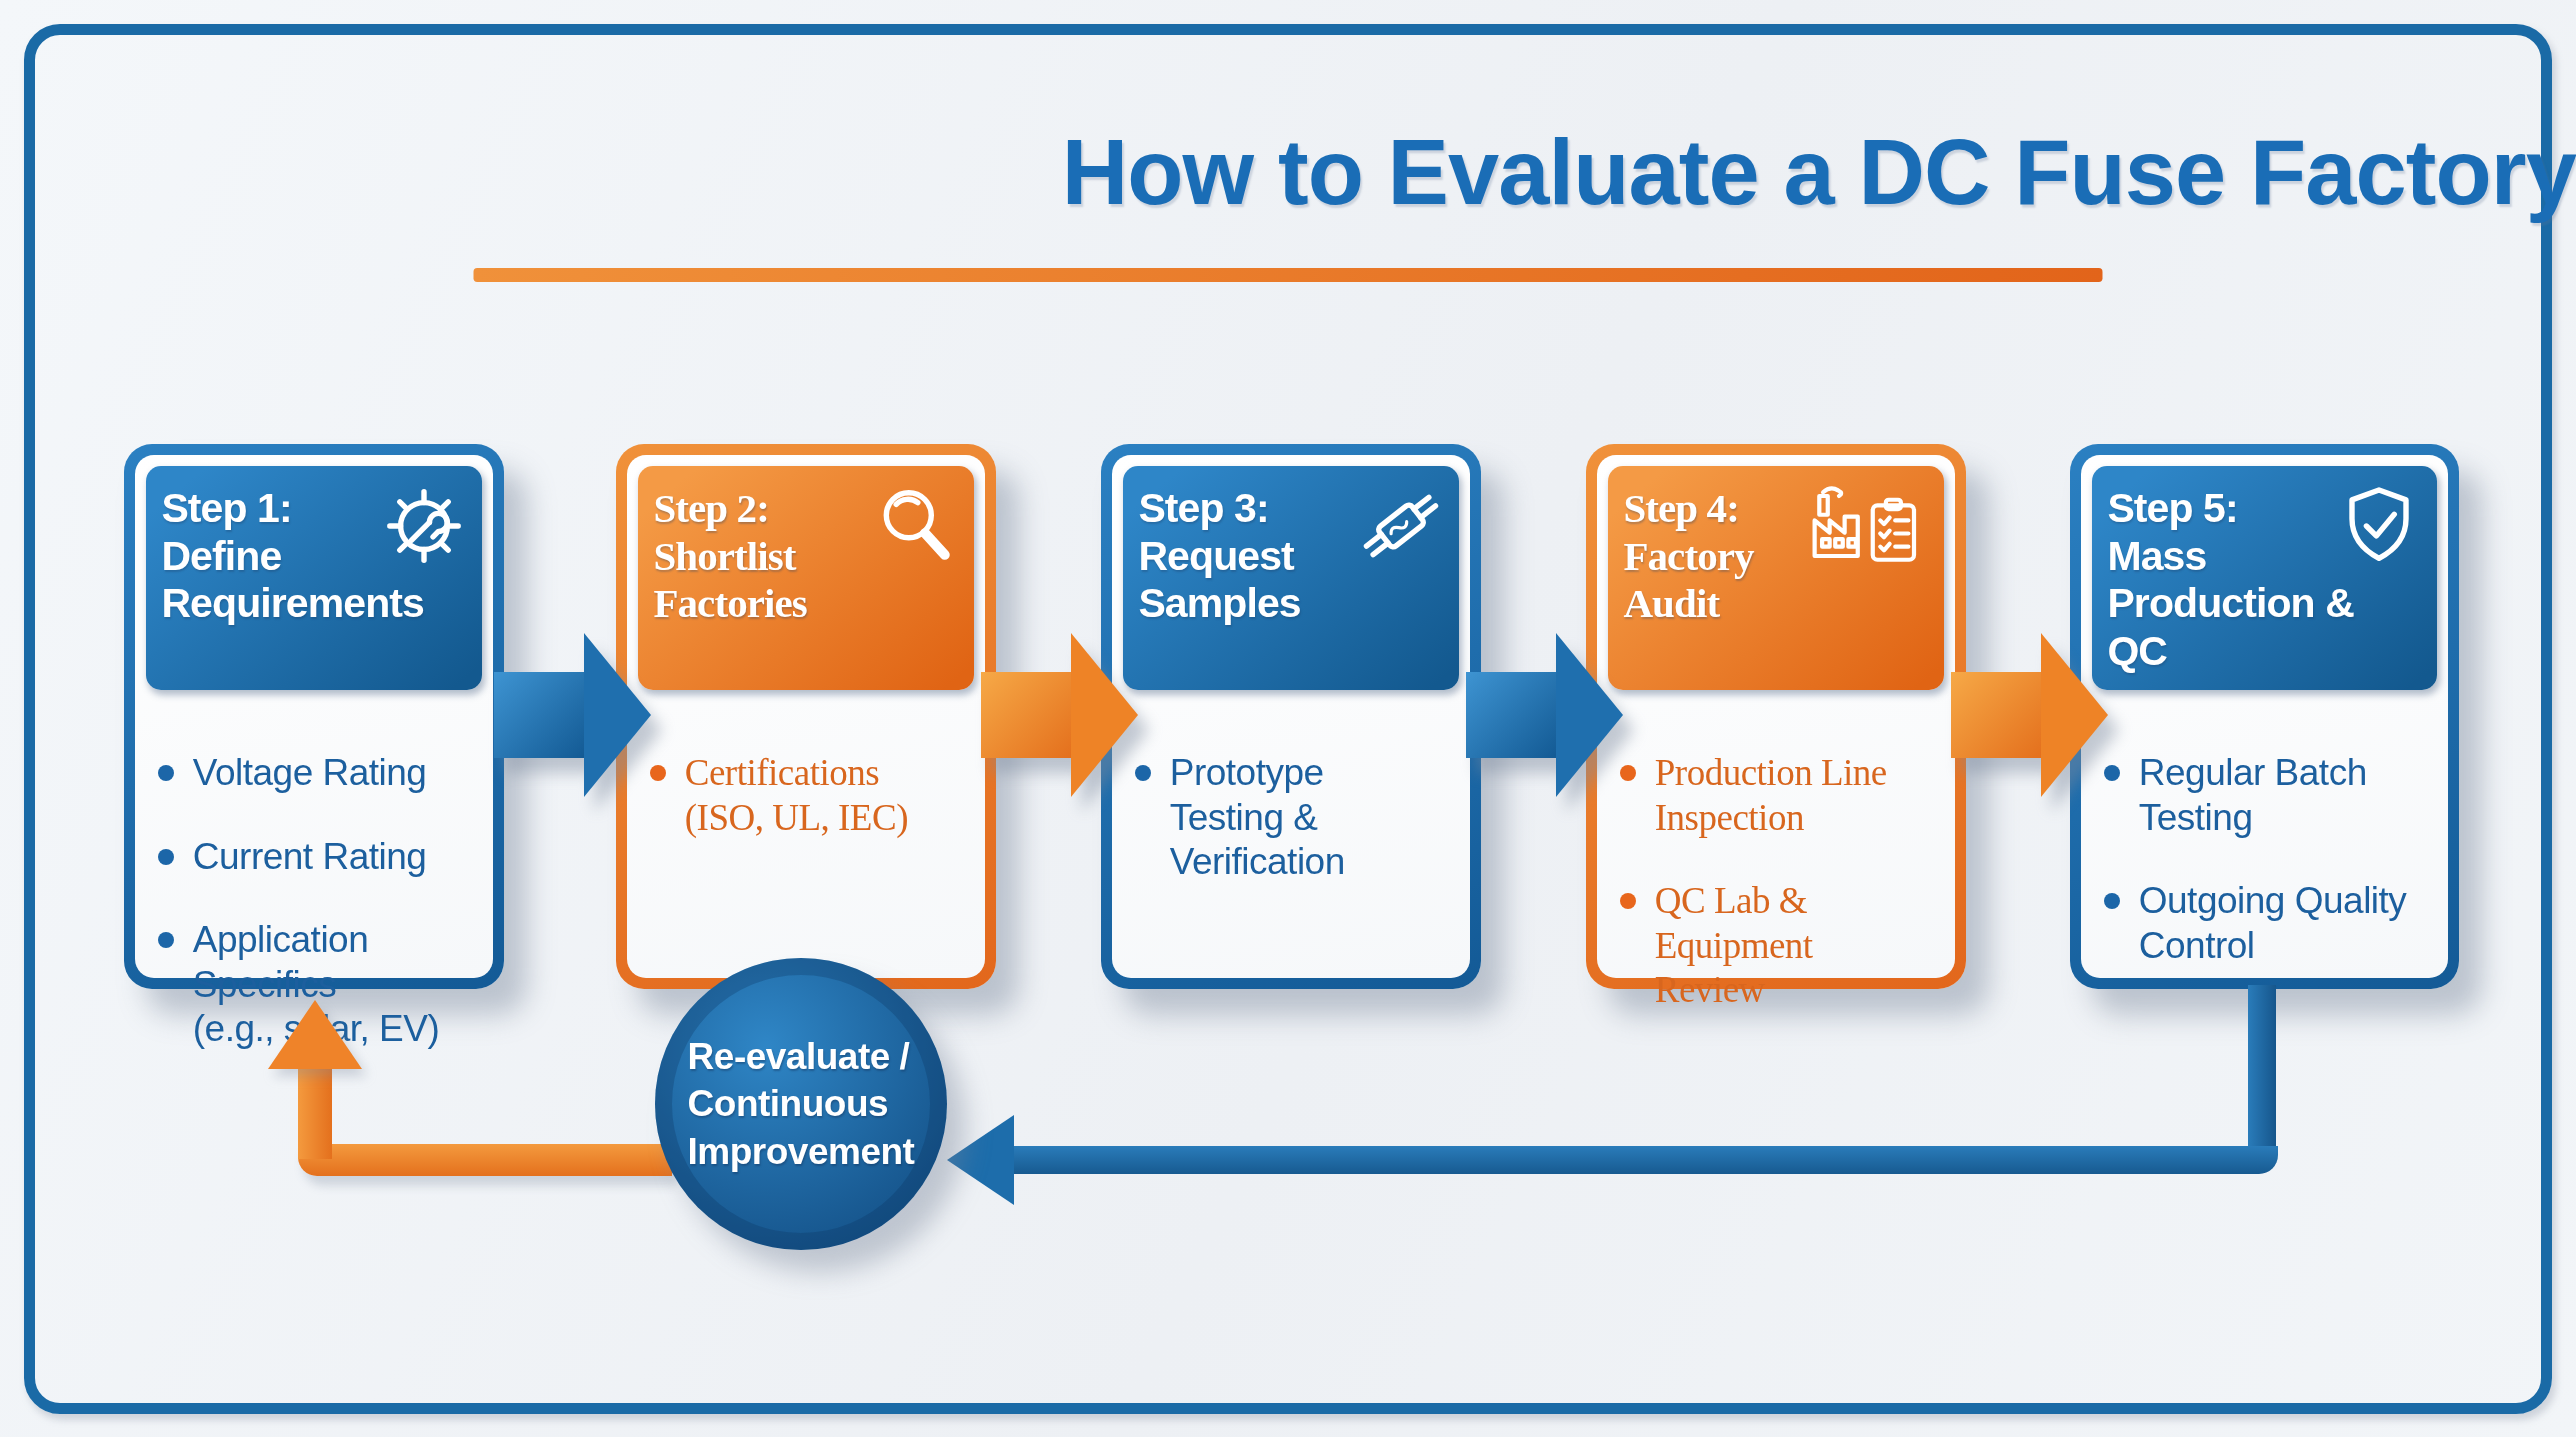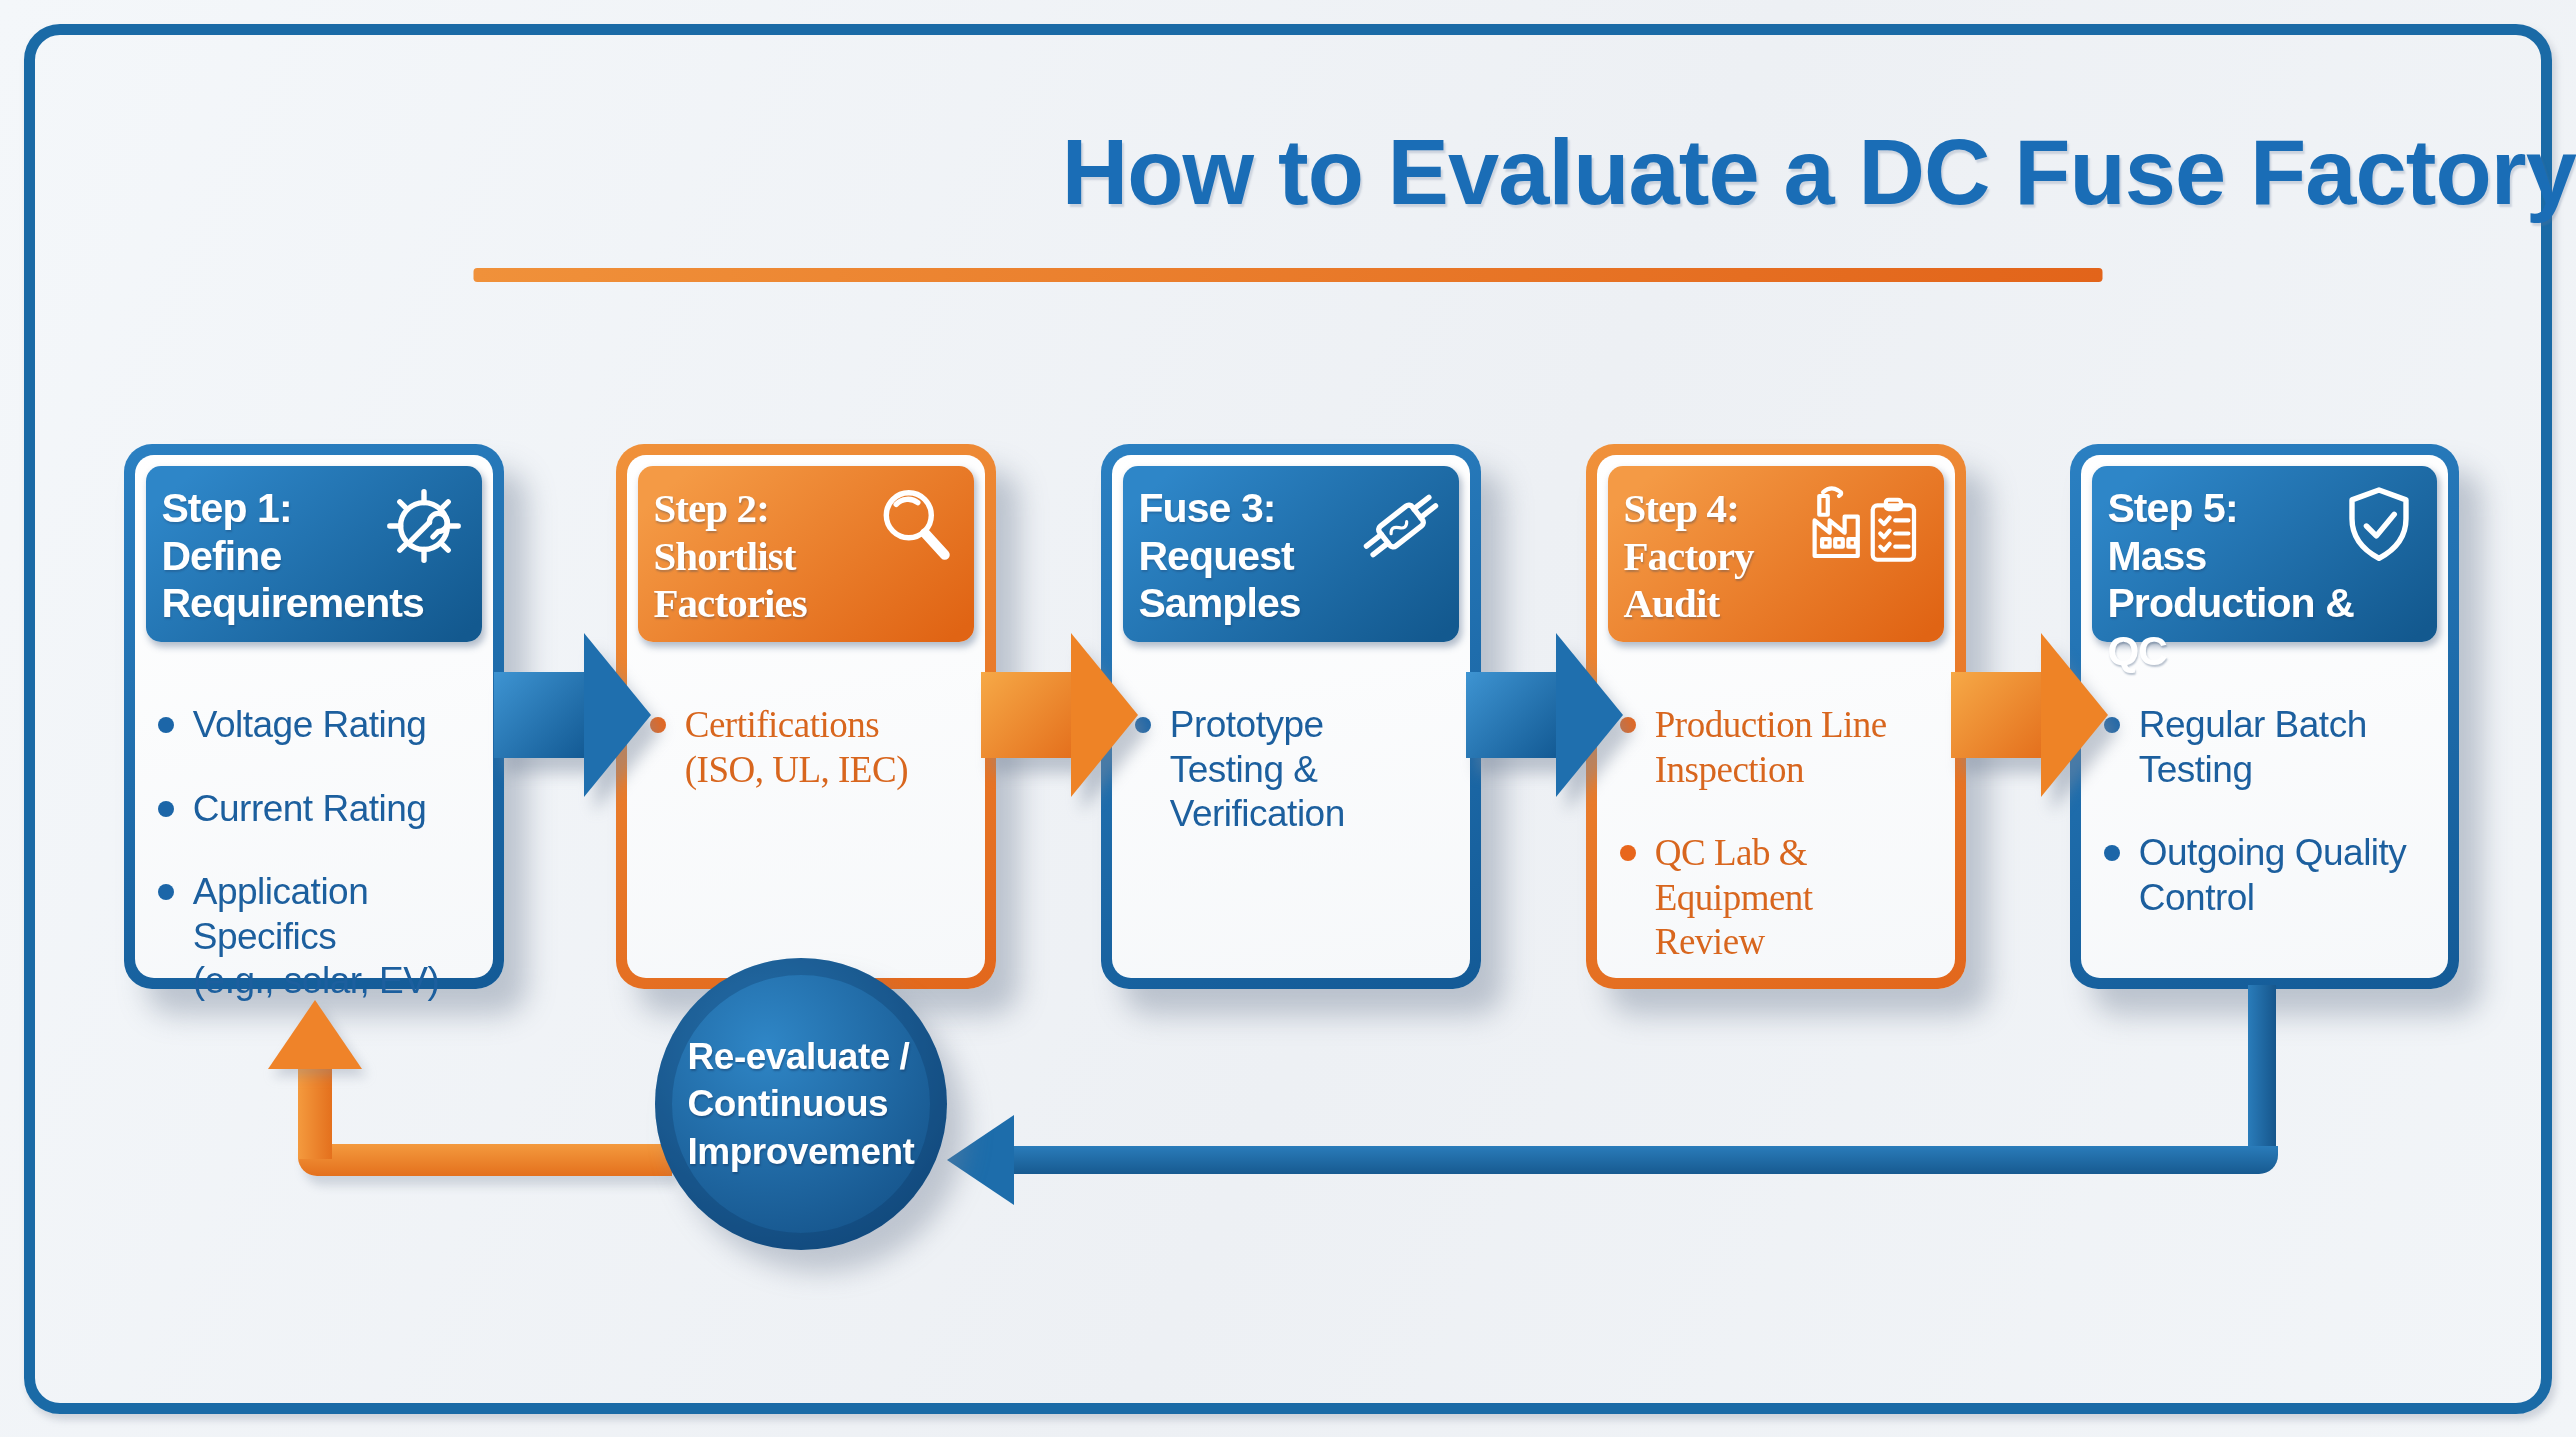--- a/index.html
+++ b/index.html
@@ -32,21 +32,21 @@
     border-radius:28px;padding:11.2px;z-index:2;
     box-shadow:22.5px 26px 28px rgba(125,138,158,.45);
   }
   .card.blue{background:linear-gradient(160deg,#2b80c2,#135a96);}
   .card.orange{background:linear-gradient(160deg,#f0913a,#e2671c);font-family:Liberation Serif, serif;}
   .card-inner{
     background:linear-gradient(170deg,#ffffff,#f6f8fa);
     border-radius:19px;width:100%;height:100%;box-sizing:border-box;padding:11.2px;
   }
   .card-header{
-    border-radius:15px;height:176px;box-sizing:border-box;padding:19px 15px;
+    border-radius:15px;height:224px;box-sizing:border-box;padding:19px 15px;
     color:#fff;position:relative;box-shadow:2.8px 4.7px 7.5px rgba(40,70,110,.35);
   }
   .card.blue .card-header{background:linear-gradient(140deg,#2e86c8 10%,#13598f 95%);}
   .card.orange .card-header{background:linear-gradient(140deg,#f49a45 10%,#e06414 95%);}
   .header-title{
     font-weight:bold;font-size:41px;line-height:1.16;letter-spacing:-0.9px;
     text-shadow:0.9px 1.9px 1.9px rgba(30,60,100,.3);
   }
   .header-icon{position:absolute;top:15px;right:13px;width:90px;height:90px;}
   .header-icon.wide{width:124px;height:90px;}
@@ -176,21 +176,21 @@
 </div>
 
 <div class="flow-arrow orange" style="left:981px;">
   <div class="tail"></div>
     <div class="head"></div>
 </div>
 
 <div class="card blue" style="left:1101px;">
   <div class="card-inner">
     <div class="card-header">
-      <div class="header-title pre">Fuse 3:
+      <div class="header-title pre">Step 3:
 Request
 Samples</div>
       <span class="header-icon">
         <svg viewBox="0 0 100 100">
           <g class="ln" transform="rotate(-38 50 50)">
             <rect x="27" y="36" width="46" height="28" rx="5"></rect>
             <line x1="6" y1="44" x2="27" y2="44"></line>
               <line x1="6" y1="56" x2="27" y2="56"></line>
             <line x1="73" y1="44" x2="94" y2="44"></line>
               <line x1="73" y1="56" x2="94" y2="56"></line>

